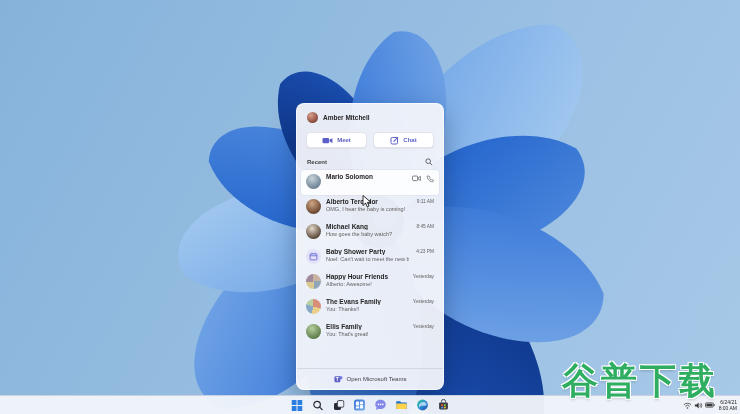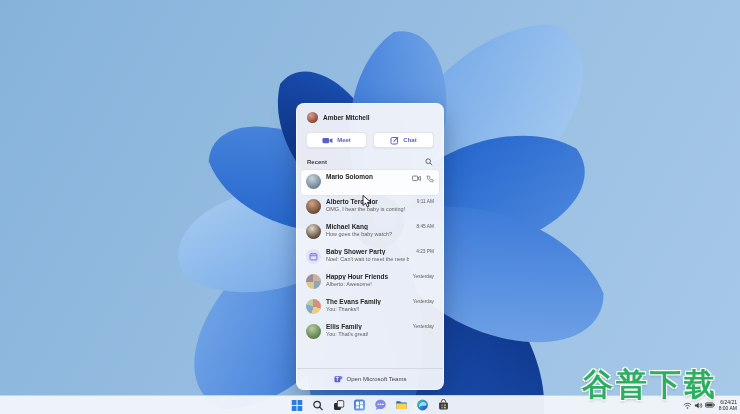--- a/index.html
+++ b/index.html
@@ -57,21 +57,21 @@
     display:flex; align-items:center; gap:7px; }
   .tb-btn { width:14px; height:14px; display:flex; align-items:center; justify-content:center;
     border-radius:3px; cursor:pointer; }
   .tray { position:absolute; right:3px; top:0; height:100%; display:flex;
     align-items:center; gap:4px; }
   .tray-icons { display:flex; align-items:center; gap:2px; }
   .clock { font-size:5px; color:#1f1f1f; text-align:right; line-height:1.3; cursor:pointer; }
 
   
   .watermark { position:absolute; right:22px; bottom:8px; z-index:30;
-    font-size:31px; font-weight:bold; letter-spacing:3px; color:#2fae62;
+    font-size:36px; font-weight:bold; letter-spacing:3px; color:#2fae62;
     text-shadow:-1px -1px 0 #fff,1px -1px 0 #fff,-1px 1px 0 #fff,1px 1px 0 #fff,0 2px 3px rgba(0,0,0,0.2); }
 
   .cursor { position:absolute; left:362px; top:195px; z-index:40; }
 </style>
 </head>
 <body>
 
 <div class="desktop">
 
   <svg class="wallpaper" width="740" height="414" viewBox="0 0 740 414">

